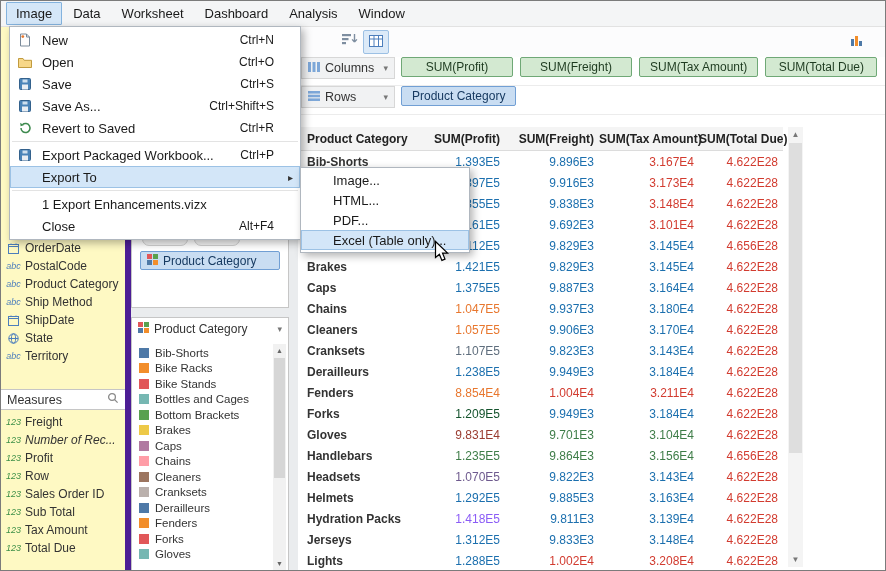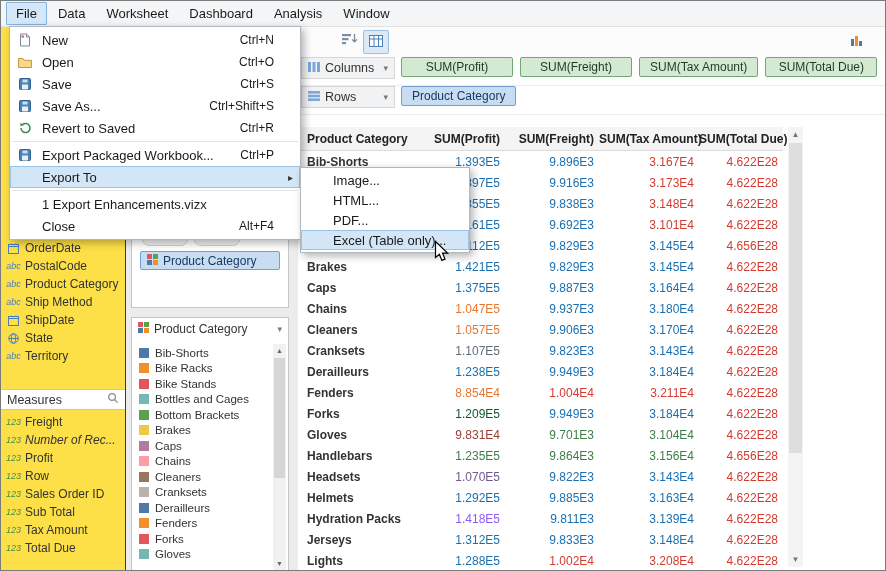--- a/index.html
+++ b/index.html
@@ -13,21 +13,21 @@
   .mb-item{padding:3px 9px;margin-right:1px;border:1px solid transparent;border-radius:1px;cursor:default}
   .mb-item.active{background:#d5e7f8;border-color:#84b3de}
 
   
   .toolbar{position:absolute;left:0;top:25px;right:0;height:31px;background:#fcfcfd;border-bottom:1px solid #e7e7e7}
   .tb-btn{position:absolute;top:4px;width:24px;height:22px;display:flex;align-items:center;justify-content:center;border-radius:2px}
   .tb-btn.selected{background:#dceaf8;border:1px solid #9cc0e4}
   .showme{position:absolute;left:849px;top:7px;display:flex;align-items:center;gap:22px;font-size:12px;color:#444;white-space:nowrap}
 
   
-  .data-pane{position:absolute;left:0;top:25px;width:124px;bottom:0;background:#fde047;border-right:1px solid #4c1d95;z-index:1}
+  .data-pane{position:absolute;left:0;top:25px;width:124px;bottom:0;background:#fef9c3;border-right:6px solid #4c1d95;z-index:1}
   .dim-list{position:absolute;left:0;right:0;top:213px}
   .field-row{height:18px;display:flex;align-items:center;padding-left:5px;gap:4px;font-size:12px;color:#333;white-space:nowrap;overflow:hidden}
   .abc-txt{color:#4c7ebc;font-size:9px;font-style:italic;width:15px;flex:none;text-align:center}
   .num-txt{color:#3c8f47;font-size:9px;font-style:italic;width:15px;flex:none;text-align:center}
   .f-ico{width:15px;flex:none;display:flex;justify-content:center}
   .measures-box{position:absolute;left:0;right:0;top:363px;height:21px;border-top:1px solid #c6c6c6;border-bottom:1px solid #c6c6c6;
                 display:flex;align-items:center;justify-content:space-between;padding:0 6px;font-size:12.5px;color:#333;background:#fff;box-sizing:border-box}
   .measure-list{position:absolute;left:0;right:0;top:387px}
   .italic{font-style:italic}
 
@@ -92,21 +92,21 @@
   .sm-item.hl{background:#d3e6f8;box-shadow:inset 0 0 0 1px #9cc2e5}
 
   .cursor{position:absolute;left:433px;top:239px;z-index:100;pointer-events:none}
 </style>
 </head>
 <body>
 
 <div class="app">
 
   <div class="menubar">
-      <div class="mb-item active">File</div>
+      <div class="mb-item active">Image</div>
       <div class="mb-item">Data</div>
       <div class="mb-item">Worksheet</div>
       <div class="mb-item">Dashboard</div>
       <div class="mb-item">Analysis</div>
       <div class="mb-item">Window</div>
     </div>
 
   <div class="toolbar">
     <div class="tb-buttons">
         <div class="tb-btn" style="left:337px">

